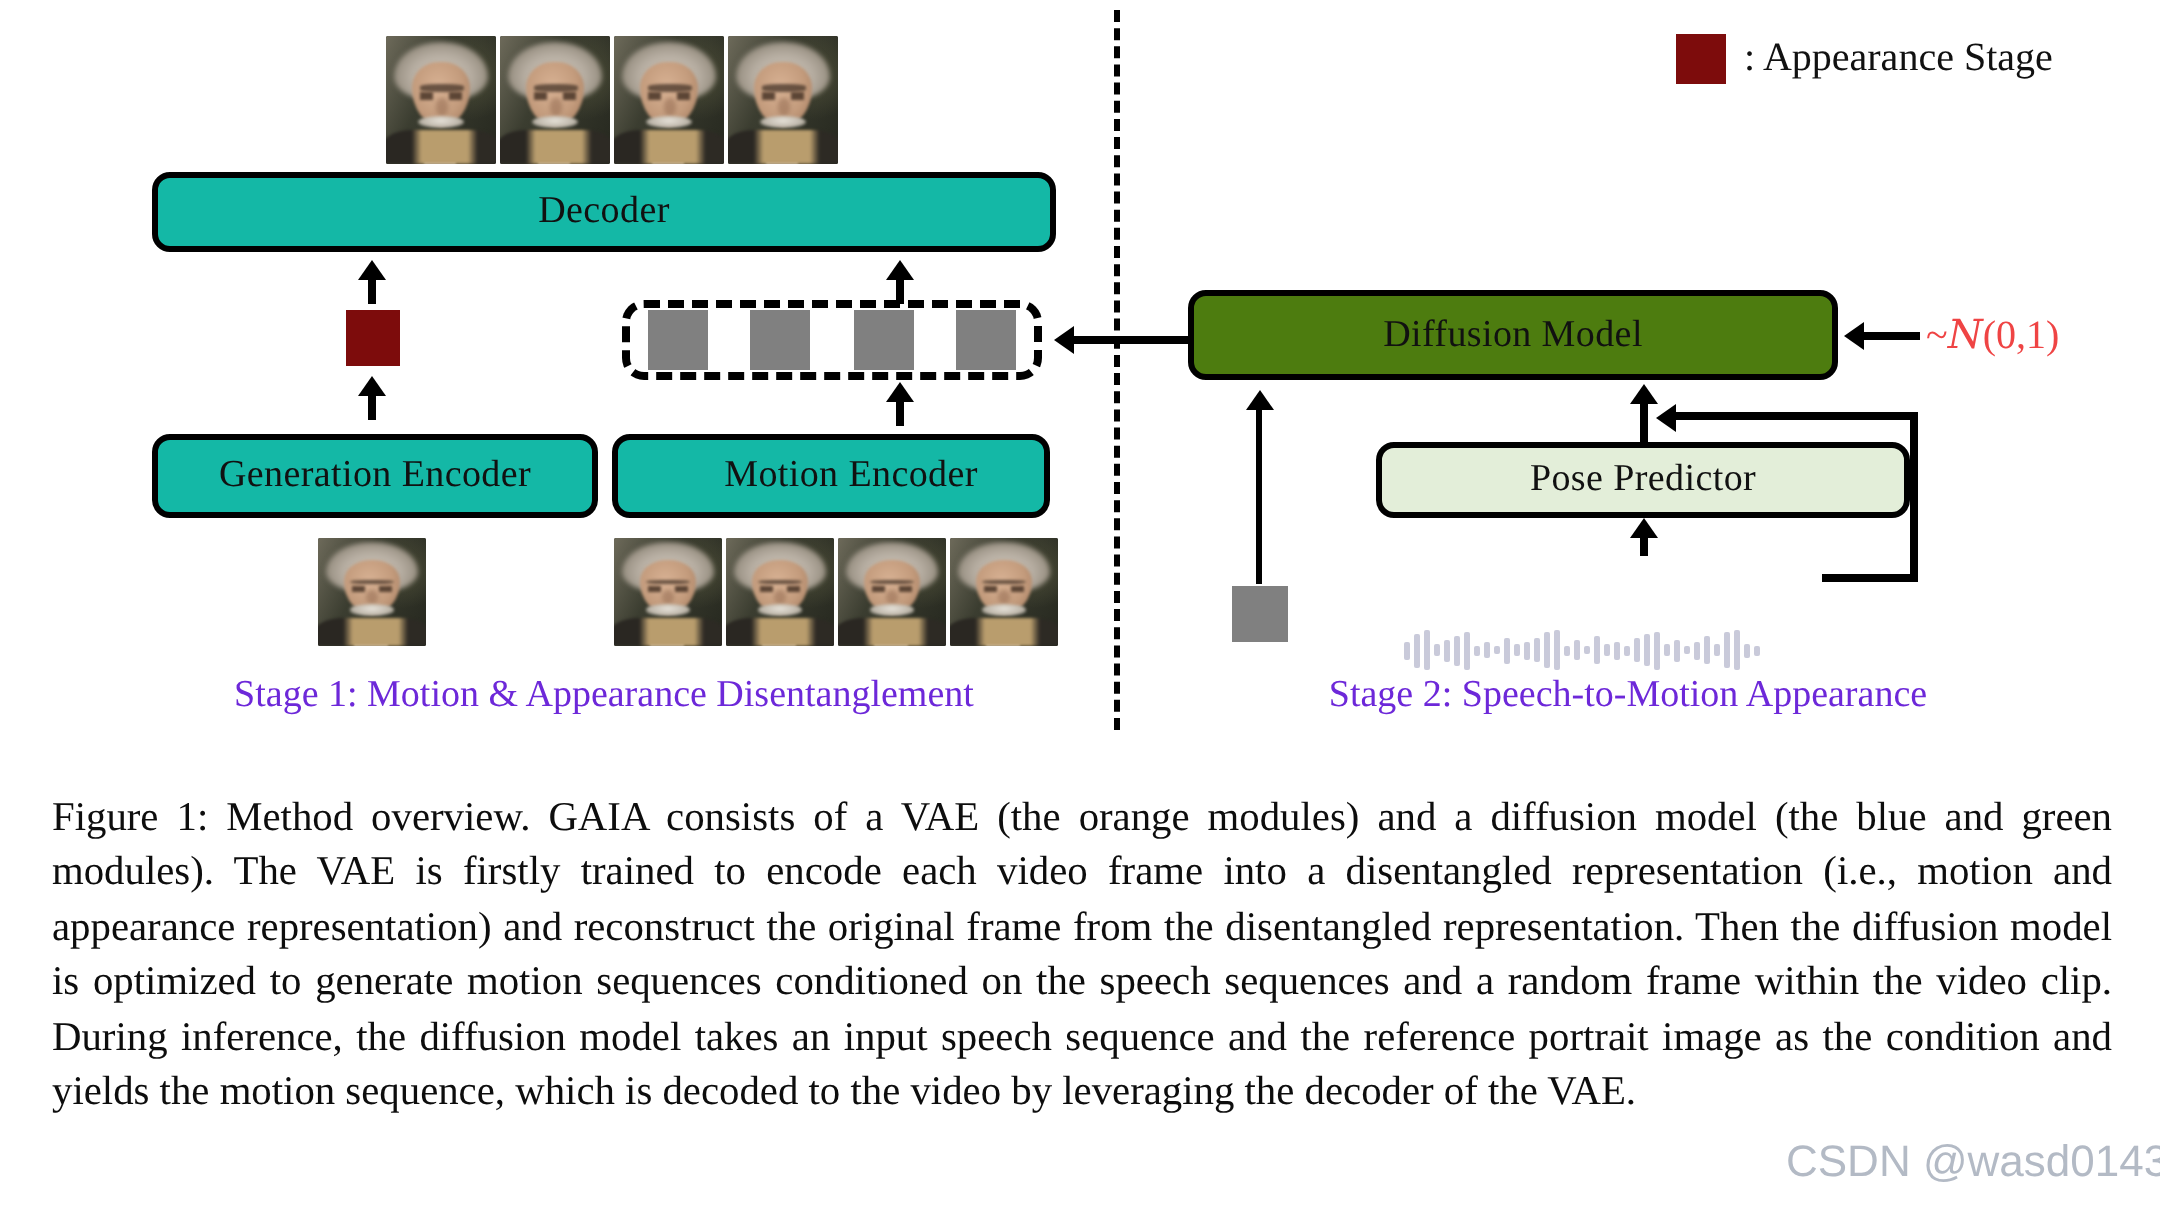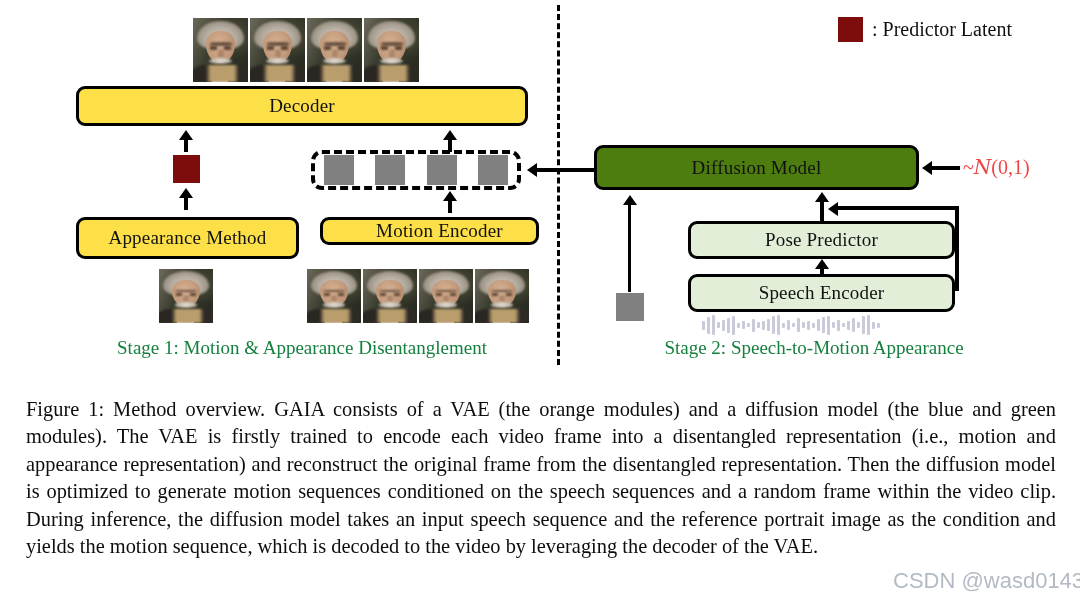--- a/index.html
+++ b/index.html
@@ -16,21 +16,21 @@
   .box {
     position: absolute;
     border: 3px solid #000;
     border-radius: 9px;
     display: flex; align-items: center; justify-content: center;
     color: #111;
     font-size: 19px;
     letter-spacing: .2px;
     white-space: nowrap;
   }
-  .box.orange { background: #fde047; }
+  .box.orange { background: #14b8a6; }
   .box.blue   { background: #4d7c0f; }
   .box.green  { background: #e3eed9; }
 
   .latent {
     position: absolute;
   }
   .latent.motion     { background: #808080; }
   .latent.appearance { background: #7d0c0c; }
 
   .dashgroup {
@@ -118,21 +118,21 @@
 
   
   .legend { position:absolute; }
   .legend-row { display:flex; align-items:center; margin-bottom:11px; }
   .legend-swatch { width:25px; height:25px; margin-right:9px; }
   .legend-swatch.motion { background:#808080; }
   .legend-swatch.appearance { background:#7d0c0c; }
   .legend-label { font-size:20px; color:#111; white-space:nowrap; }
 
   .stage-caption {
-    position:absolute; font-size:19px; color:#15803d; white-space:nowrap;
+    position:absolute; font-size:19px; color:#6d28d9; white-space:nowrap;
     text-align:center;
   }
 
   .noise-label {
     position:absolute; font-size:20px; color:#ef4444; white-space:nowrap;
   }
   .noise-label .cal { font-family:"DejaVu Serif", serif; font-style:italic; }
 
   
   #caption {
@@ -150,21 +150,21 @@
   }
 </style>
 </head>
 <body>
 
 <div id="root">
 
   <div class="legend" style="left:838px; top:17px;">
     <div class="legend-row">
       <span class="legend-swatch appearance"></span>
-      <span class="legend-label">: Predictor Latent</span>
+      <span class="legend-label">: Appearance Stage</span>
     </div>
   </div>
 
   <div class="filmstrip" style="left:193px; top:18px;">
     <div class="frame" style="width:55px;height:64px;">
       <div class="bg"></div>
         <div class="hair"></div>
         <div class="face"></div>
         <div class="brow"></div>
         <div class="eyes"></div>
@@ -235,24 +235,24 @@
     <span class="latent motion"></span>
     <span class="latent motion"></span>
   </div>
 
   <div class="arrow" style="left:443px; top:191px; width:14px; height:22px;">
     <div class="line" style="left:5px; top:9px; width:4px; height:13px;"></div>
     <div class="head up" style="left:0; top:0;"></div>
   </div>
 
   <div class="box orange" style="left:76px; top:217px; width:223px; height:42px;">
-    <span>Appearance Method</span>
-  </div>
-
-  <div class="box orange" style="left:320px; top:217px; width:219px; height:28px;padding-left:20px;">
+    <span>Generation Encoder</span>
+  </div>
+
+  <div class="box orange" style="left:306px; top:217px; width:219px; height:42px;padding-left:20px;">
     <span>Motion Encoder</span>
   </div>
 
   <div class="filmstrip" style="left:159px; top:269px;">
     <div class="frame" style="width:54px;height:54px;">
       <div class="bg"></div>
         <div class="hair"></div>
         <div class="face"></div>
         <div class="brow"></div>
         <div class="eyes"></div>
@@ -346,23 +346,20 @@
 
   <div class="box green" style="left:688px; top:221px; width:267px; height:38px;">
     <span>Pose Predictor</span>
   </div>
 
   <div class="arrow" style="left:815px; top:259px; width:14px; height:19px;">
     <div class="line" style="left:5px; top:9px; width:4px; height:10px;"></div>
     <div class="head up" style="left:0; top:0;"></div>
   </div>
 
-  <div class="box green" style="left:688px; top:274px; width:267px; height:38px;">
-    <span>Speech Encoder</span>
-  </div>
 
   <div class="wave" style="left:702px; top:313px; height:24px;">
       <i style="height: 9px; background: rgb(201, 202, 218);"></i>
       <i style="height: 17px; background: rgb(201, 202, 218);"></i>
       <i style="height: 20px; background: rgb(201, 202, 218);"></i>
       <i style="height: 6px; background: rgb(201, 202, 218);"></i>
       <i style="height: 11px; background: rgb(201, 202, 218);"></i>
       <i style="height: 15px; background: rgb(201, 202, 218);"></i>
       <i style="height: 19px; background: rgb(201, 202, 218);"></i>
       <i style="height: 5px; background: rgb(201, 202, 218);"></i>

